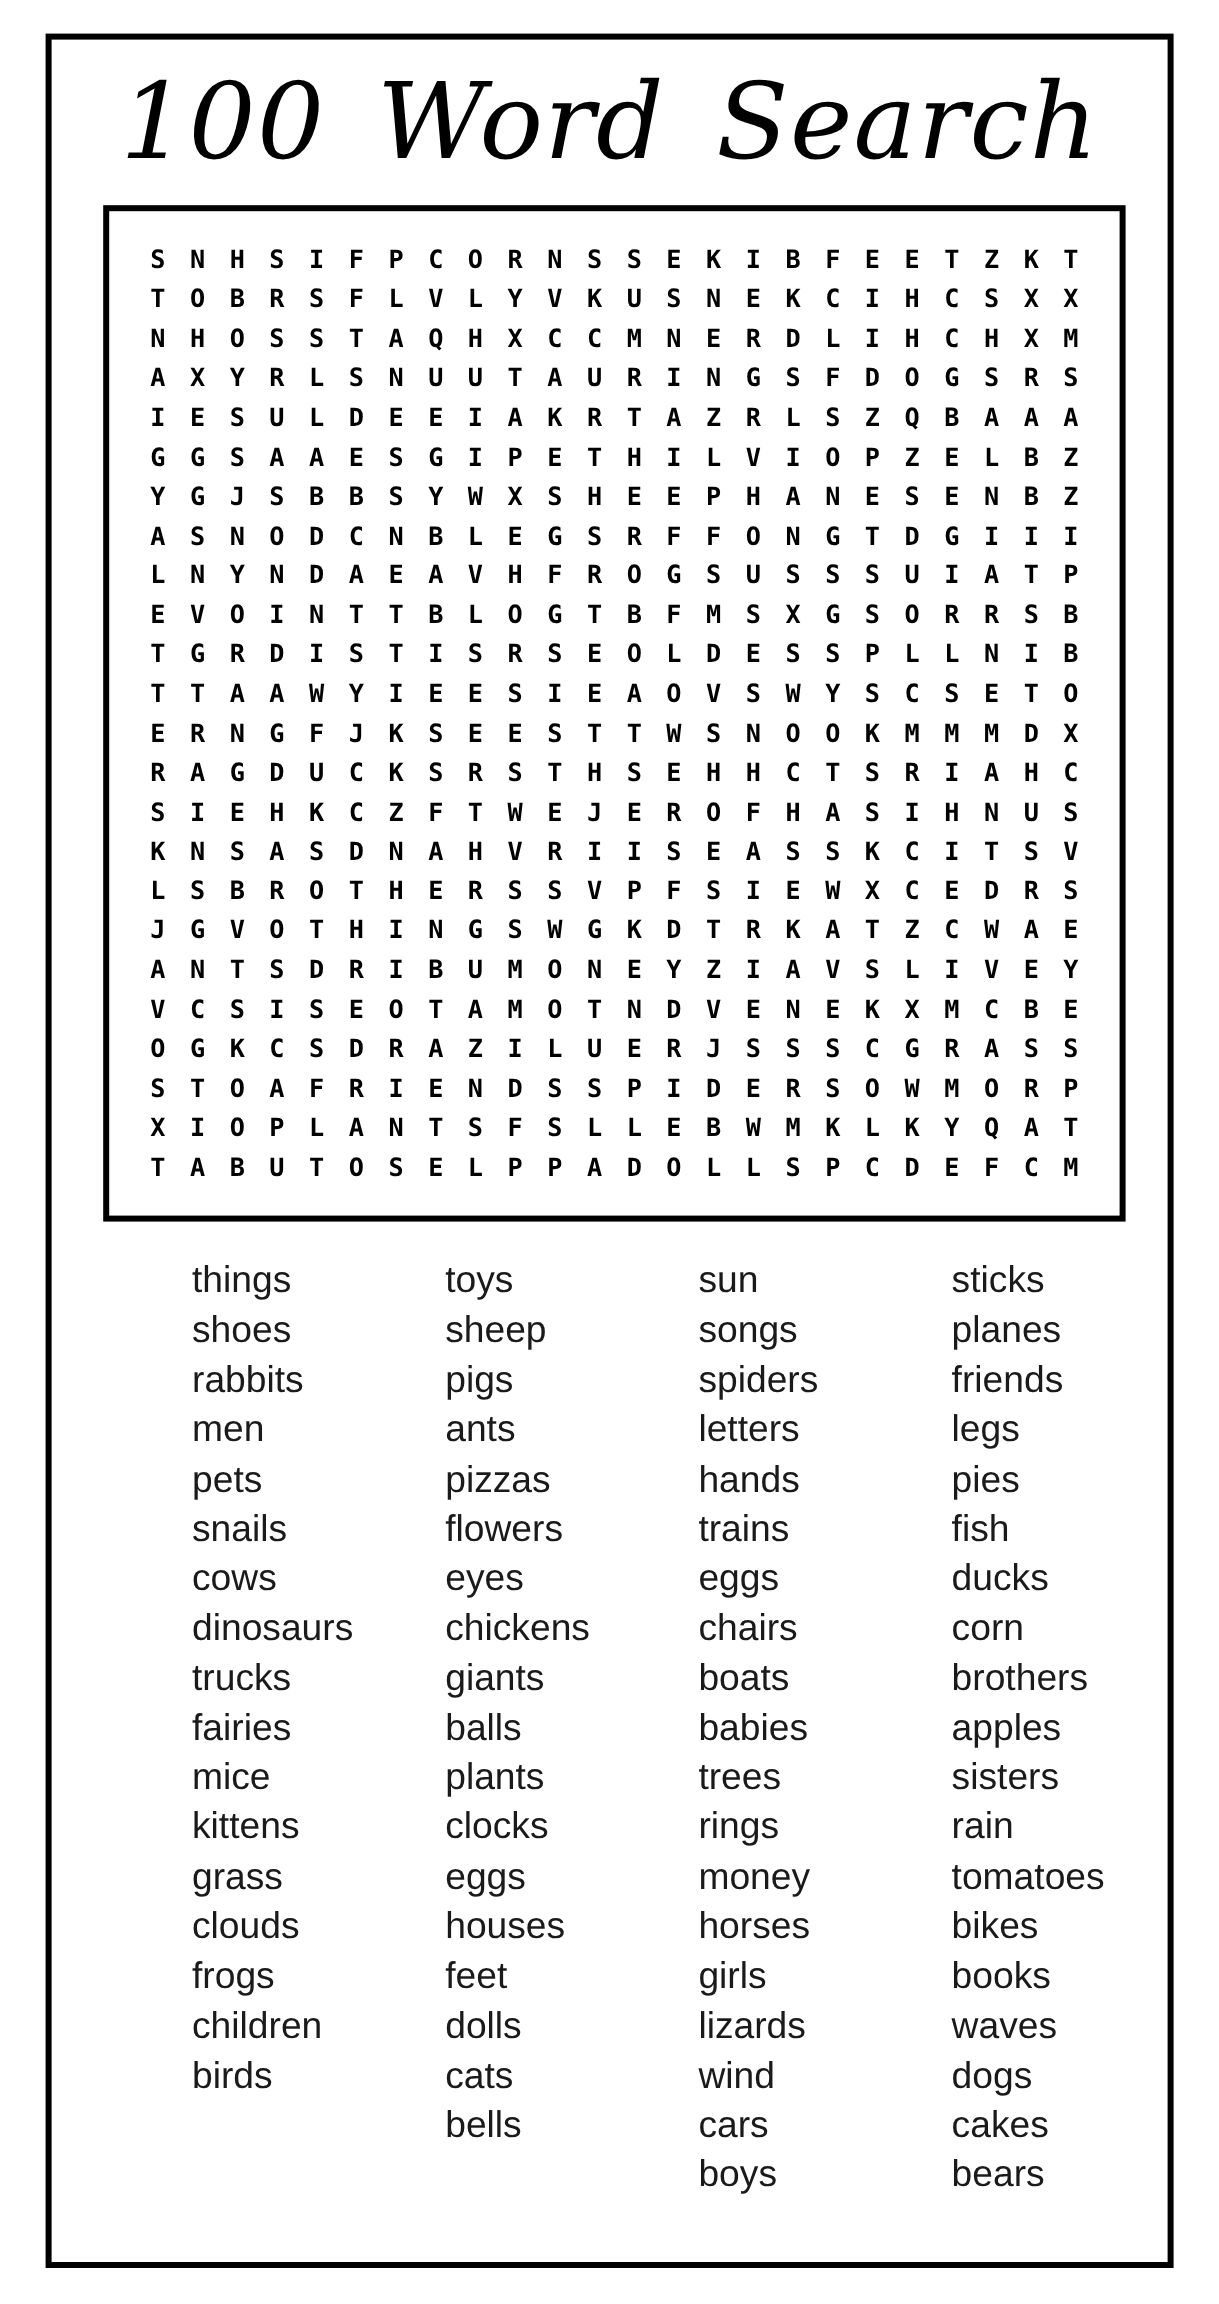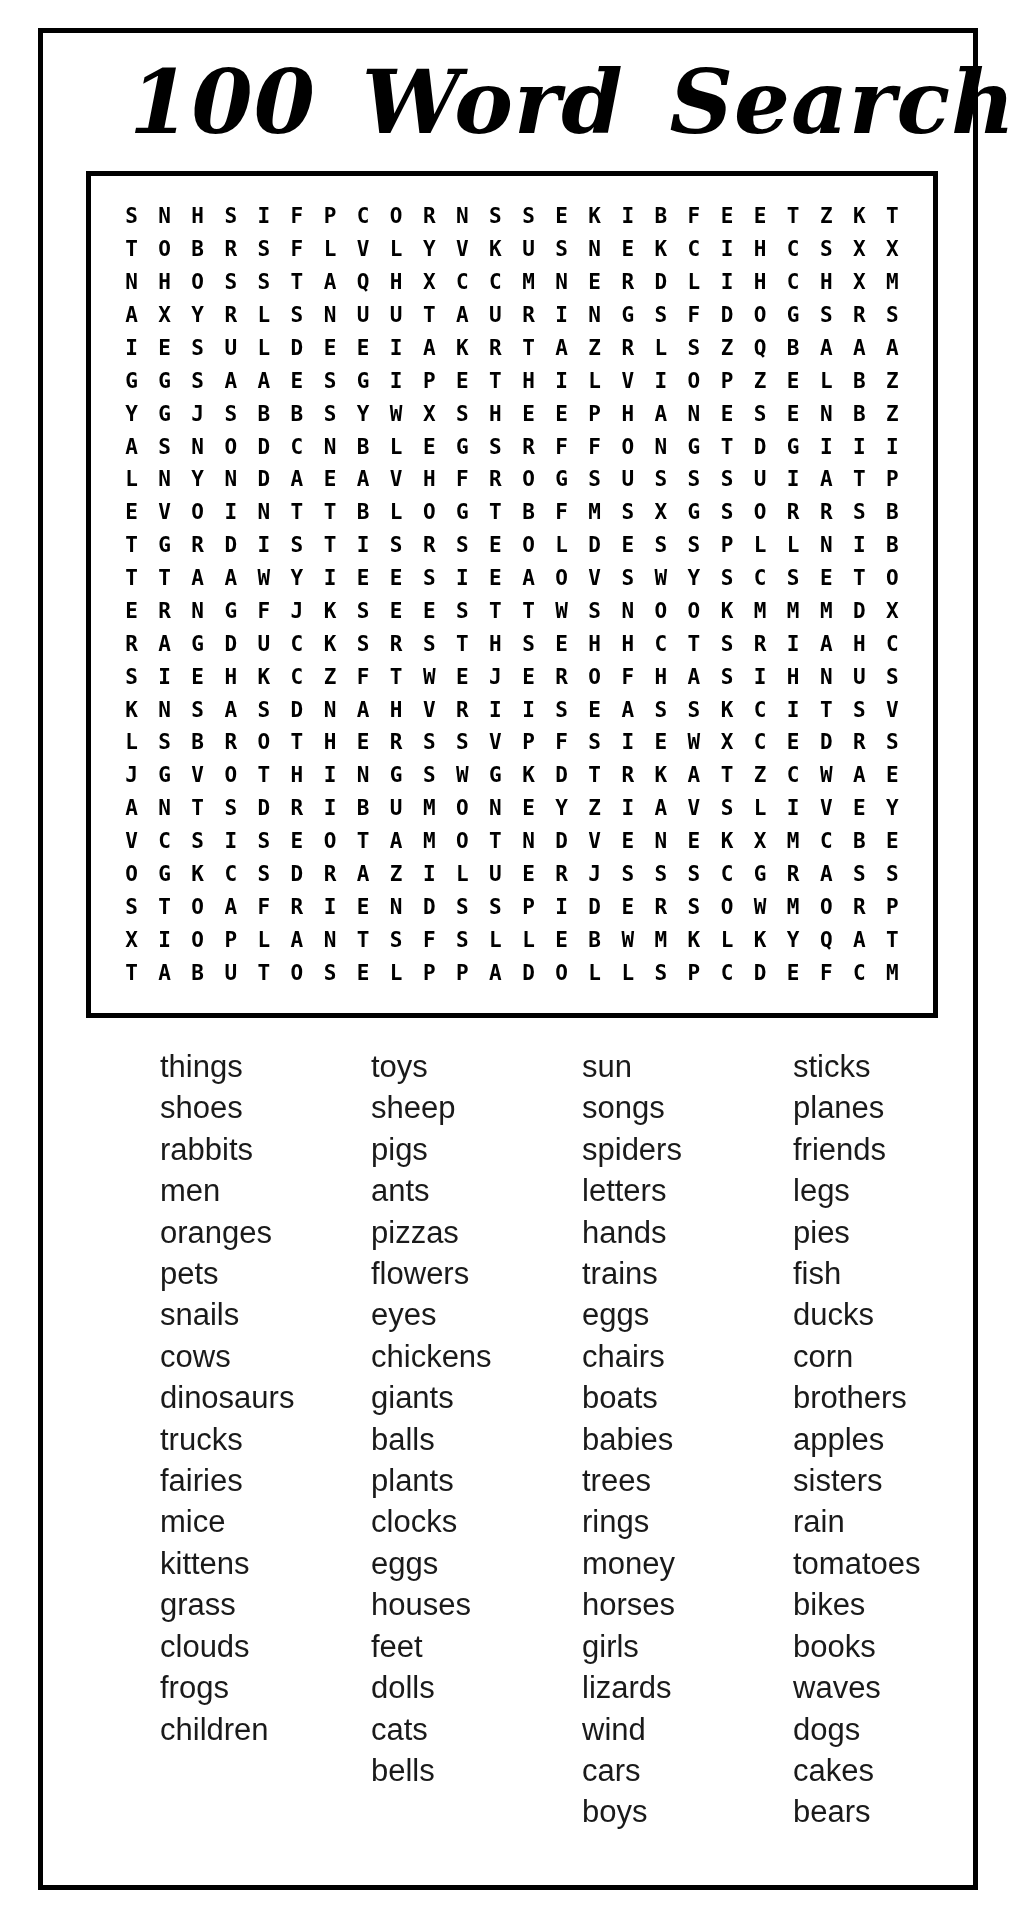--- a/index.html
+++ b/index.html
@@ -23,23 +23,23 @@
     height: 1862px;
     border: 5px solid #000000;
     box-sizing: border-box;
   }
   .title {
     position: absolute;
     left: 0;
     top: 58px;
     width: 100%;
     margin: 0;
-    text-align: right;
+    text-align: center;
     font-family: "DejaVu Serif", serif;
-    font-weight: 700;
+    font-weight: 400;
     font-style: italic;
     font-size: 88px;
     line-height: 1;
     letter-spacing: 1px;
     word-spacing: 14px;
     color: #000000;
     white-space: nowrap;
   }
   .grid-box {
     position: absolute;
@@ -729,33 +729,33 @@
         </div>
       </div>
   </div>
 
   <div class="word-list" id="word-list">
       <div class="word-column">
         <div class="word-item">things</div>
         <div class="word-item">shoes</div>
         <div class="word-item">rabbits</div>
         <div class="word-item">men</div>
-        <div class="word-item">oranges</div>
         <div class="word-item">pets</div>
         <div class="word-item">snails</div>
         <div class="word-item">cows</div>
         <div class="word-item">dinosaurs</div>
         <div class="word-item">trucks</div>
         <div class="word-item">fairies</div>
         <div class="word-item">mice</div>
         <div class="word-item">kittens</div>
         <div class="word-item">grass</div>
         <div class="word-item">clouds</div>
         <div class="word-item">frogs</div>
         <div class="word-item">children</div>
+        <div class="word-item">birds</div>
       </div>
       <div class="word-column">
         <div class="word-item">toys</div>
         <div class="word-item">sheep</div>
         <div class="word-item">pigs</div>
         <div class="word-item">ants</div>
         <div class="word-item">pizzas</div>
         <div class="word-item">flowers</div>
         <div class="word-item">eyes</div>
         <div class="word-item">chickens</div>

